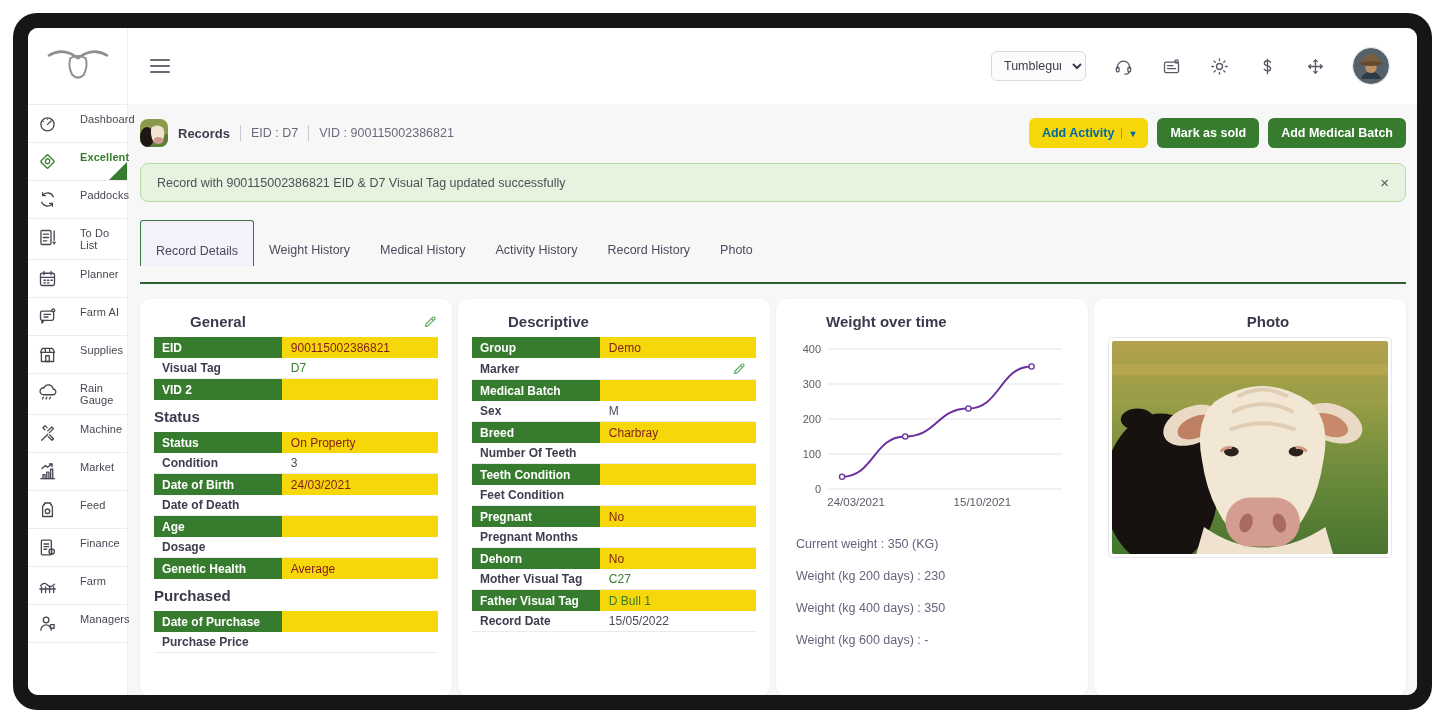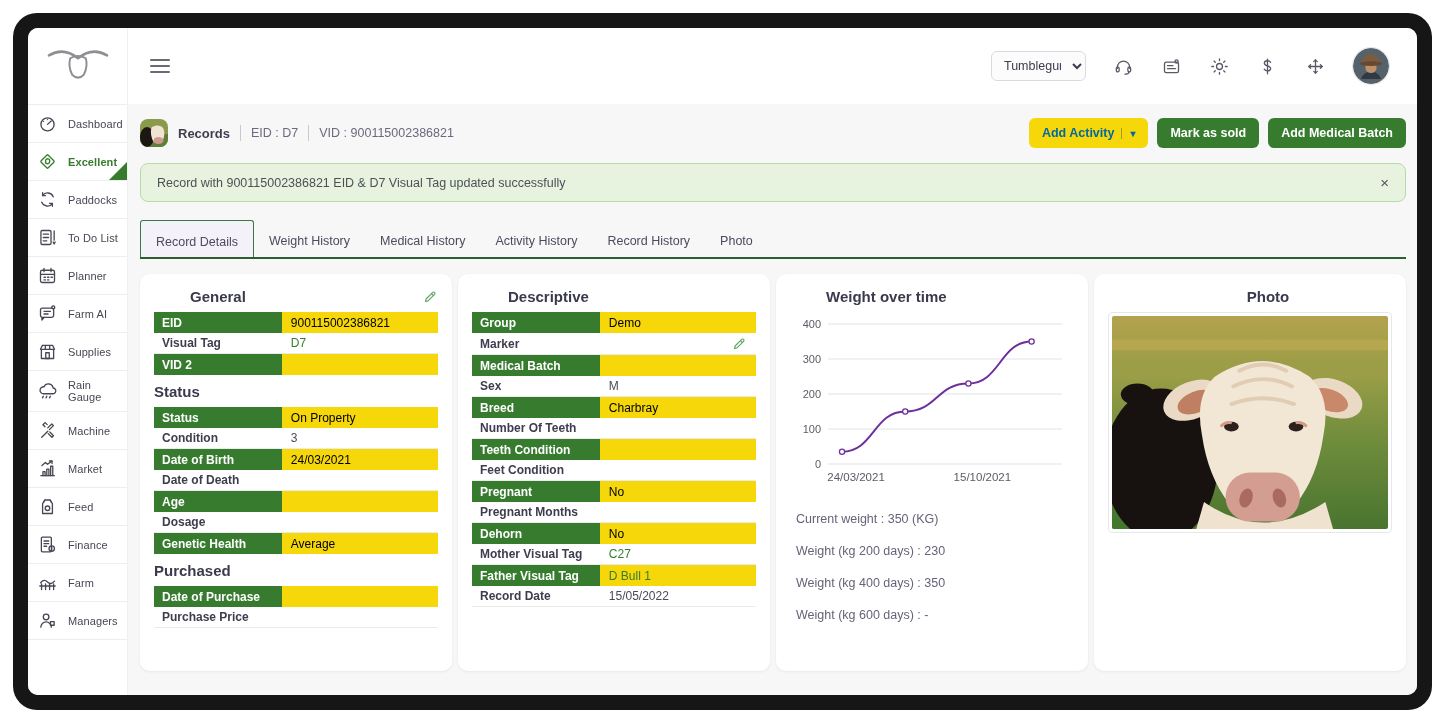--- a/index.html
+++ b/index.html
@@ -3,21 +3,21 @@
 <meta charset="utf-8">
 <style>
   * { box-sizing: border-box; margin: 0; padding: 0; }
   html,body { width:1445px; height:723px; background:#ffffff; font-family:"Liberation Sans", sans-serif; }
   .frame { position:absolute; left:13px; top:13px; width:1419px; height:697px; background:#161616; border-radius:24px; padding:15px; }
   .app { width:100%; height:100%; background:#ffffff; border-radius:10px; overflow:hidden; display:grid; grid-template-columns:100px 1fr; grid-template-rows:76px 1fr; }
 
   
   .sidebar { grid-row:1 / 3; grid-column:1; background:#fff; border-right:1px solid #f0f0f2; }
   .logo { height:76px; display:flex; align-items:center; justify-content:center; }
-  .side-item { position:relative; display:flex; align-items:center; gap:10px; padding:8px 4px 8px 9px; border-bottom:1px solid #ededf0; color:#474754; cursor:pointer; }
+  .side-item { position:relative; display:flex; align-items:flex-start; gap:22px; padding:8px 4px 8px 9px; border-bottom:1px solid #ededf0; color:#474754; cursor:pointer; }
   .side-item:first-child { border-top:1px solid #ededf0; }
   .side-item .side-ic { display:flex; width:21px; flex:0 0 21px; }
   .side-item .side-lab { font-size:11px; letter-spacing:.1px; }
   .side-item.active { color:#377c2e; font-weight:bold; }
   .side-item.active .tri { position:absolute; right:0; bottom:0; width:0; height:0; border-left:18px solid transparent; border-bottom:18px solid #377c2e; }
 
   
   .topbar { grid-row:1; grid-column:2; background:#fff; display:flex; align-items:center; padding:0 28px 0 22px; }
   .burger { display:flex; flex-direction:column; gap:4px; cursor:pointer; }
   .burger span { width:20px; height:2px; background:#6b6b75; border-radius:2px; }
@@ -37,36 +37,36 @@
   .rec-actions { margin-left:auto; display:flex; gap:9px; }
   .btn { border:none; border-radius:6px; font-family:"Liberation Sans",sans-serif; font-size:12.5px; font-weight:bold; padding:8px 13px; cursor:pointer; }
   .btn-yellow { background:#f6d70a; color:#0369a1; }
   .btn-yellow .caret { font-size:10px; margin-left:7px; padding-left:8px; border-left:1px solid rgba(46,95,38,.45); }
   .btn-green { background:#377c2e; color:#fff; }
 
   .alert { margin-top:15px; background:#e7f2df; border:1px solid #b6dba6; border-radius:8px; padding:11px 16px; display:flex; align-items:flex-end; font-size:12.5px; color:#4c5158; }
   .alert .close { margin-left:auto; color:#55555f; font-size:15px; cursor:pointer; line-height:1; }
 
   .tabs { margin-top:18px; display:flex; border-bottom:2px solid #2c5e33; }
-  .tab { font-size:12.5px; color:#4b4b5e; padding:14px 15px 8px; cursor:pointer; margin-bottom:0; }
+  .tab { font-size:12.5px; color:#4b4b5e; padding:23px 15px 8px; cursor:pointer; margin-bottom:16px; }
   .tab.active { background:#f4f1fa; border:1px solid #3a7a40; border-bottom:none; border-radius:3px 3px 0 0; }
 
   .cards { margin-top:15px; display:grid; grid-template-columns:repeat(4,1fr); gap:6px; height:397px; }
   .card { background:#fff; border-radius:10px; box-shadow:0 1px 3px rgba(40,40,60,.07); padding:12px 14px; overflow:hidden; }
 
   .sec-title { display:flex; align-items:center; font-size:15px; font-weight:bold; color:#3a3a4e; margin:8px 0 7px; }
   .sec-title:first-child { margin-top:2px;margin-left:36px; }
   .sec-title .pencil { margin-left:auto; display:flex; cursor:pointer; }
 
   .dtable { width:100%; }
   .trow { display:flex; min-height:21px; font-size:12px; }
   .trow .tl { width:45%; padding:3px 8px; display:flex; align-items:center; }
   .trow .tv { width:55%; padding:3px 9px; display:flex; align-items:center; }
   .trow.striped .tl { background:#377c2e; color:#fff; font-weight:bold; }
-  .trow.striped .tv { background:#f6d70a; color:#000000; }
+  .trow.striped .tv { background:#f6d70a; color:#7f1d1d; }
   .trow.plain { background:#fff; border-bottom:1px solid #ebebee; }
   .trow.plain:last-child { border-bottom:1px solid #ebebee; }
   .trow.plain .tl { color:#3d3d4f; font-weight:bold; }
   .trow.plain .tv { color:#4a4a58; }
   .tv.link { color:#377c2e !important; }
   .tv .row-pencil { margin-left:auto; display:flex; cursor:pointer; }
 
   .chart-wrap { margin-top:4px; }
   .stats { margin-top:10px; padding-left:6px; }
   .stat-line { font-size:12.5px; color:#64647a; margin-bottom:18px; }

